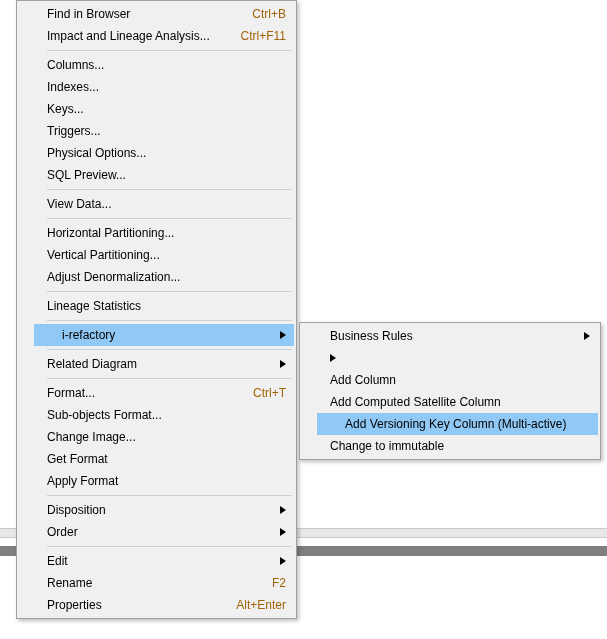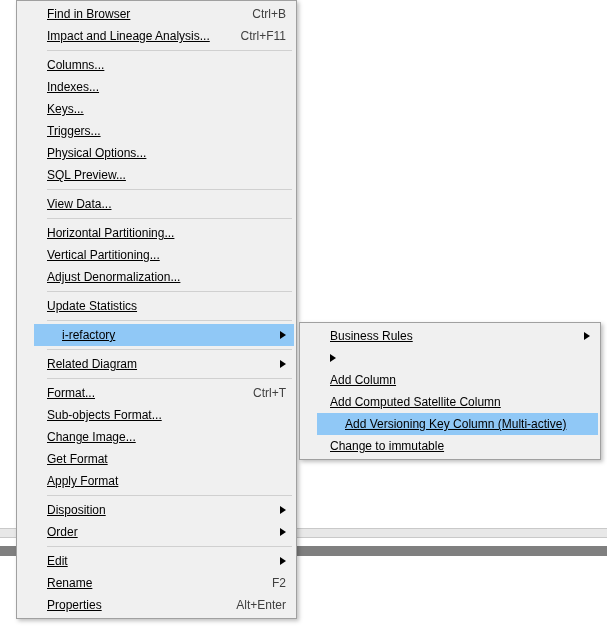--- a/index.html
+++ b/index.html
@@ -42,26 +42,25 @@
   .menu-item {
     display: flex;
     align-items: center;
     height: 22px;
     padding: 0 4px 0 28px;
     position: relative;
     white-space: nowrap;
   }
   .menu-item .label {
     flex: 1 1 auto;
-    text-decoration: underline;
   }
   .menu-item .shortcut {
     flex: 0 0 auto;
     margin-left: 12px;
-    color: #404040;
+    color: #a16207;
     padding-right: 4px;
   }
   .menu-item .arrow {
     flex: 0 0 auto;
     width: 10px;
     text-align: right;
     font-size: 10px;
     line-height: 10px;
   }
   .menu-item.highlight {
@@ -118,21 +117,21 @@
       <span class="label">Horizontal Partitioning...</span>
     </div>
     <div class="menu-item">
       <span class="label">Vertical Partitioning...</span>
     </div>
     <div class="menu-item">
       <span class="label">Adjust Denormalization...</span>
     </div>
     <div class="sep"></div>
     <div class="menu-item">
-      <span class="label">Update Statistics</span>
+      <span class="label">Lineage Statistics</span>
     </div>
     <div class="sep"></div>
     <div class="menu-item highlight">
       <span class="label">i-refactory</span>
       <span class="arrow">
         <svg width="6" height="8" viewBox="0 0 6 8">
           <path d="M0 0 L6 4 L0 8 Z" fill="#000"></path>
         </svg>
       </span>
     </div>

